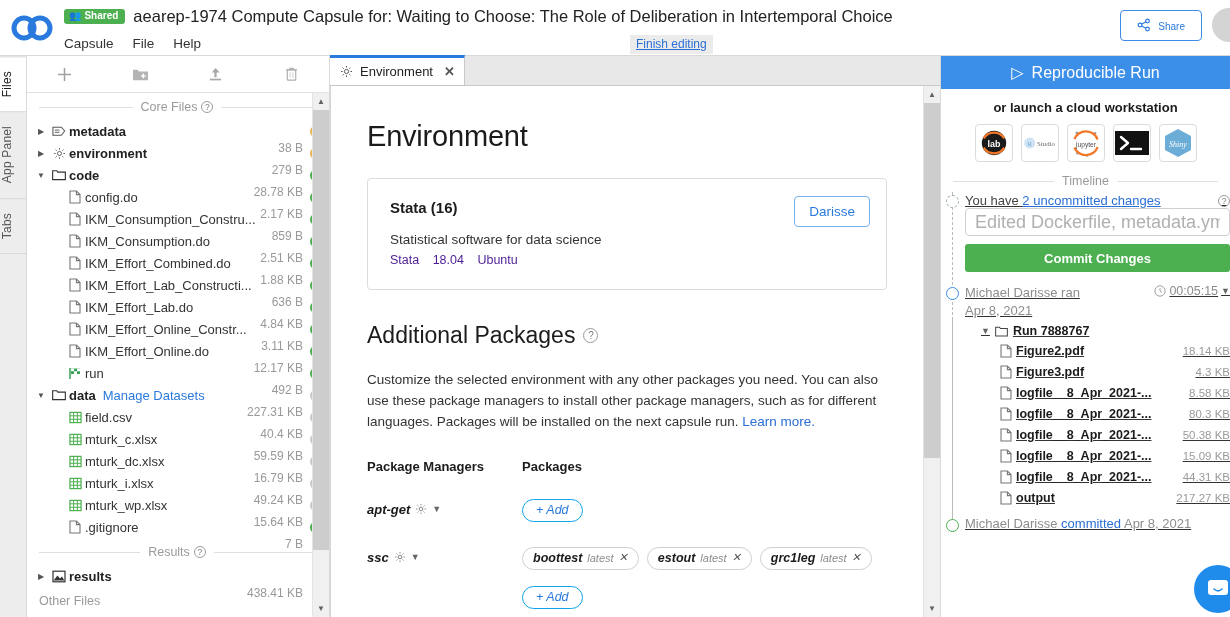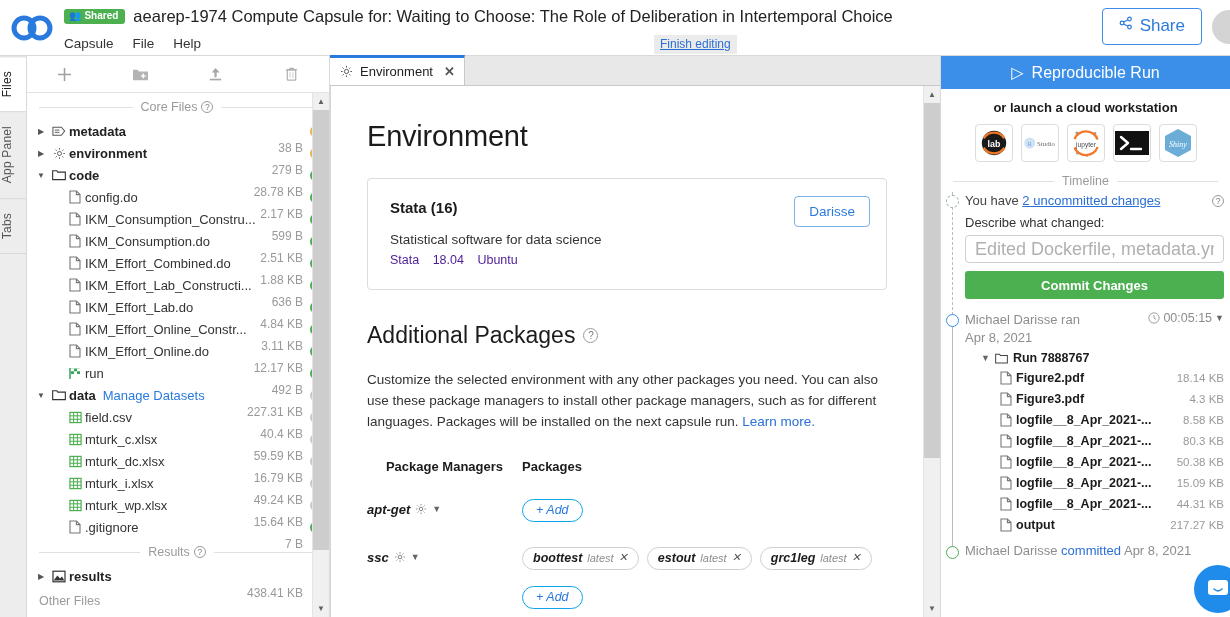--- a/index.html
+++ b/index.html
@@ -19,27 +19,27 @@
   .logo svg { display: block; }
   .hdr-main { flex: 1; padding-top: 3px; position: relative; }
   .hdr-title-row { display: flex; align-items: center; gap: 8px; height: 26px; }
   .badge-shared { background: #4caf50; color: #fff; font-size: 10px; font-weight: bold;
                   padding: 2px 7px 3px 5px; border-radius: 3px; display: inline-flex;
                   align-items: center; gap: 3px; line-height: 1; }
   .badge-shared .sh-ic { font-size: 10px; }
   .cap-title { font-size: 16.5px; color: #222; font-weight: 400; white-space: nowrap; }
   .menu-row { display: flex; align-items: center; gap: 19px; padding-top: 7px; position: relative; }
   .menu-item { font-size: 13.5px; color: #333; cursor: pointer; }
-  .finish-edit { position: absolute; left: 590px; top: 6px; background: #ebebeb;
+  .finish-edit { position: absolute; left: 566px; top: 6px; background: #ebebeb;
                  color: #2a6fd6; font-size: 12px; text-decoration: underline;
                  padding: 2px 6px 3px; border-radius: 0; cursor: pointer; white-space: nowrap;}
   .hdr-right { position: absolute; right: 0; top: 8px; display: flex; align-items: center; gap: 10px;
                padding-right: 4px; }
   .share-btn { border: 1px solid #3d8ce8; color: #2a7ade; background: #fff; border-radius: 4px;
-               padding: 7px 16px 8px; font-size: 17px; display: flex; align-items: flex-start; gap: 7px;
+               padding: 7px 16px 8px; font-size: 10px; display: flex; align-items: flex-end; gap: 7px;
                cursor: pointer; }
   .avatar-cut { width: 34px; height: 34px; border-radius: 50%; background: #d4d4d4;
                 margin-right: -20px; }
 
   
   .body { flex: 1; display: flex; min-height: 0; border-top: 1px solid #d9d9d9; }
 
   
   .rail { width: 27px; flex: 0 0 27px; background: #ededed; border-right: 1px solid #d9d9d9;
           display: flex; flex-direction: column; }
@@ -113,21 +113,21 @@
                 color: #2a7ade; background: #fff; border-radius: 4px; padding: 7px 14px;
                 font-size: 13.5px; cursor: pointer; }
   .h2 { font-size: 23px; font-weight: 400; color: #1b1b1b; margin: 32px 0 0;
         display: flex; align-items: center; gap: 8px; }
   .qmark { display: inline-flex; align-items: center; justify-content: center;
            width: 15px; height: 15px; border: 1.3px solid #9b9b9b; border-radius: 50%;
            color: #7d7d7d; font-size: 10px; cursor: pointer; flex: 0 0 15px; }
   .qmark.sm { width: 12px; height: 12px; font-size: 8.5px; border-width: 1px; flex: 0 0 12px;}
   .para { font-size: 13.5px; color: #333; line-height: 1.55; margin-top: 21px; max-width: 528px; }
   .para a { color: #2a6fd6; }
-  .pkg-grid { margin-top: 26px; text-align: center; }
+  .pkg-grid { margin-top: 26px; }
   .pkg-head { display: flex; font-size: 13px; font-weight: bold; color: #1b1b1b; }
   .pkg-head .c1 { width: 155px; }
   .pkg-row { display: flex; margin-top: 25px; align-items: flex-start; font-style: italic; }
   .pkg-row .c1 { width: 155px; display: flex; align-items: center; gap: 5px;
                  font-size: 13px; font-weight: bold; color: #1b1b1b; padding-top: 3px; }
   .pkg-row .c2 { flex: 1; display: flex; flex-wrap: wrap; gap: 8px; align-items: flex-start; }
   .chev { font-size: 9px; color: #666; cursor: pointer; }
   .add-btn { border: 1px solid #0ea5e9; color: #2a7ade; background: #fff; border-radius: 12px;
              padding: 3px 13px 4px; font-size: 12.5px; cursor: pointer; white-space: nowrap; }
   .chip { border: 1px solid #cfcfcf; border-radius: 12px; padding: 3px 10px 4px;
@@ -150,21 +150,21 @@
            background: #fff; display: flex; align-items: center; justify-content: center;
            cursor: pointer; overflow: hidden; }
   .timeline-sep { display: flex; align-items: center; gap: 8px; padding: 2px 12px 4px;
                   color: #9a9a9a; font-size: 12.5px; }
   .timeline-sep .line { flex: 1; height: 1px; background: #e0e0e0; }
   .tl { flex: 1; overflow: hidden; position: relative; padding-left: 0; }
   .tl-inner { position: relative; }
   .tl-line { position: absolute; left: 11px; top: 0; bottom: 0; width: 0;
              border-left: 1px dashed #bbb; }
   .tl-line.solid { border-left: 1px solid #bbb; }
-  .tl-entry { position: relative; padding-left: 24px; padding-right: 6px; }
+  .tl-entry { position: relative; padding-left: 24px; padding-right: 0; text-decoration: underline; }
   .tl-node { position: absolute; left: 5px; top: 3px; width: 13px; height: 13px;
              border-radius: 50%; border: 1.6px dashed #9aa; background: #fff; }
   .tl-node.open-blue { border: 1.6px solid #3b8fe8; border-style: solid; }
   .tl-node.open-green { border: 1.6px solid #4caf50; border-style: solid; }
   .tl-uncommitted { font-size: 13px; color: #444; display: flex; align-items: center;
                     justify-content: space-between; gap: 6px; }
   .tl-uncommitted a { color: #2a6fd6; text-decoration: underline; cursor: pointer; }
   .describe-lbl { font-size: 13px; color: #333; margin: 7px 0 5px; }
   .describe-input { width: 100%; height: 28px; border: 1px solid #cfcfcf; border-radius: 4px;
                     padding: 4px 9px; font-size: 18px; font-family: "Liberation Sans", sans-serif;
@@ -343,21 +343,21 @@
             </div>
             <div class="frow d1">
               <span class="caret empty"></span>
               <span class="fico">
                 <svg width="12" height="14" viewBox="0 0 12 14">
                   <path d="M1 1 h6.4 L11 4.5 V13 H1 Z" fill="none" stroke="#777" stroke-width="1.1"></path>
                   <path d="M7.4 1 V4.6 H11" fill="none" stroke="#777" stroke-width="1.1"></path>
                 </svg>
               </span>
               <span class="fname">IKM_Consumption_Constru...</span>
-              <span class="fsize">599 B</span>
+              <span class="fsize">859 B</span>
               <span class="fstatus">
                 <span class="dot green" style="background:#4caf50"></span>
               </span>
             </div>
             <div class="frow d1">
               <span class="caret empty"></span>
               <span class="fico">
                 <svg width="12" height="14" viewBox="0 0 12 14">
                   <path d="M1 1 h6.4 L11 4.5 V13 H1 Z" fill="none" stroke="#777" stroke-width="1.1"></path>
                   <path d="M7.4 1 V4.6 H11" fill="none" stroke="#777" stroke-width="1.1"></path>
@@ -763,21 +763,20 @@
           <div class="tl-line solid" style="top:128px; bottom:0;"></div>
 
           <div class="tl-entry" style="padding-top:1px;">
             <div class="tl-node"></div>
             <div class="tl-uncommitted">
               <span>
                 <span>You have </span><a>2 uncommitted changes</a>
               </span>
               <span class="qmark sm">?</span>
             </div>
-            <div class="describe-lbl">Describe what changed:</div>
             <input class="describe-input" type="text" placeholder="Edited Dockerfile, metadata.yml" style="">
             <button class="commit-btn">Commit Changes</button>
           </div>
 
           <div class="tl-entry" style="margin-top:12px;">
             <div class="tl-node open-blue"></div>
             <div class="run-hdr">
               <div class="who">
                 <span>Michael Darisse ran</span><br>
                 <span>Apr 8, 2021</span>

